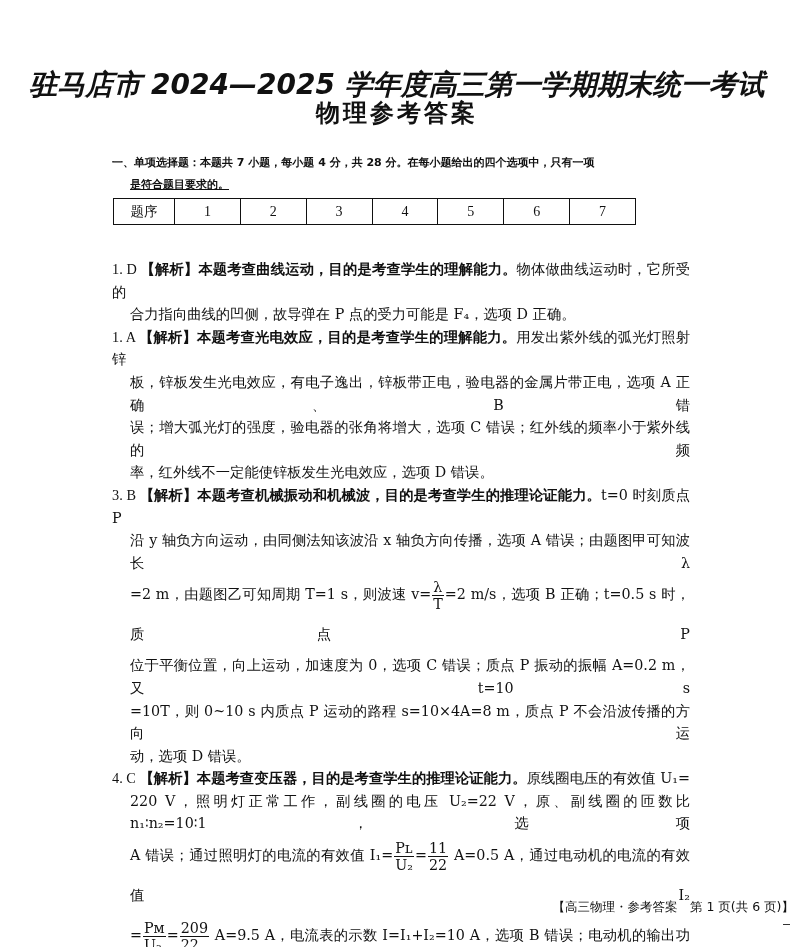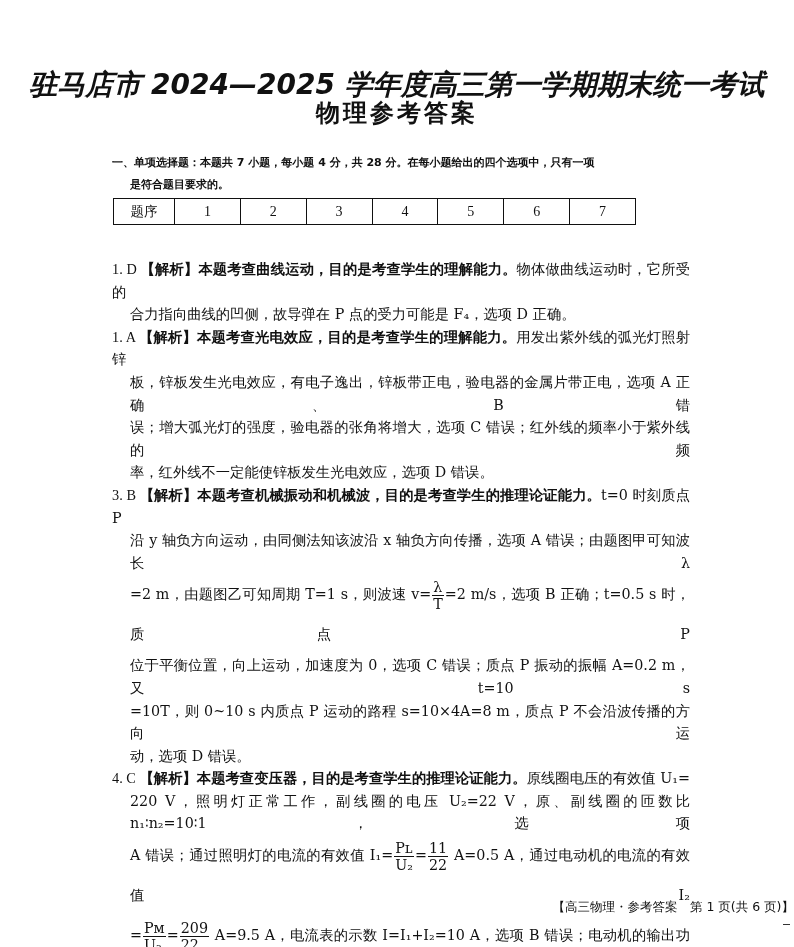--- a/index.html
+++ b/index.html
@@ -4,21 +4,21 @@
 <style>
   html, body { margin: 0; padding: 0; background: #ffffff; }
   body { width: 794px; height: 947px; position: relative; overflow: hidden;
          font-family: "DejaVu Serif", "Liberation Serif", serif; color: #111; }
   .title1 { position: absolute; top: 66px; left: 0; width: 794px; text-align: center;
             font-family: "DejaVu Sans", sans-serif; font-weight: bold; font-size: 28px; letter-spacing: 0px; font-style: italic; }
   .title2 { position: absolute; top: 97px; left: 0; width: 794px; text-align: center;
             font-family: "DejaVu Sans", sans-serif; font-weight: bold; font-size: 24px; letter-spacing: 3px; }
   .section { position: absolute; top: 152px; left: 112px; width: 576px;
              font-family: "DejaVu Sans", sans-serif; font-weight: bold; font-size: 11px; line-height: 22px; }
-  .section .line2 { padding-left: 18px; }
+  .section .line2 { padding-left: 18px; text-decoration: underline; }
   table.ans { position: absolute; top: 198px; left: 113px; width: 523px; border-collapse: collapse;
               font-family: "Liberation Serif", serif; font-size: 14px; }
   table.ans td { border: 1.5px solid #111; height: 25px; text-align: center; padding: 0; }
   table.ans td.head { width: 60px; font-family: "DejaVu Sans", sans-serif; font-size: 13.5px; }
   .body { position: absolute; top: 258px; left: 112px; width: 578px; font-size: 14.3px; line-height: 22.6px; }
   .q { margin: 0; }
   .q .cont { padding-left: 18px; }
   .bold { font-family: "DejaVu Sans", sans-serif; font-weight: bold; }
   .num { font-family: "Liberation Serif", serif; }
   .frac { display: inline-block; vertical-align: middle; text-align: center; line-height: 16px; margin: 0 1px; }

